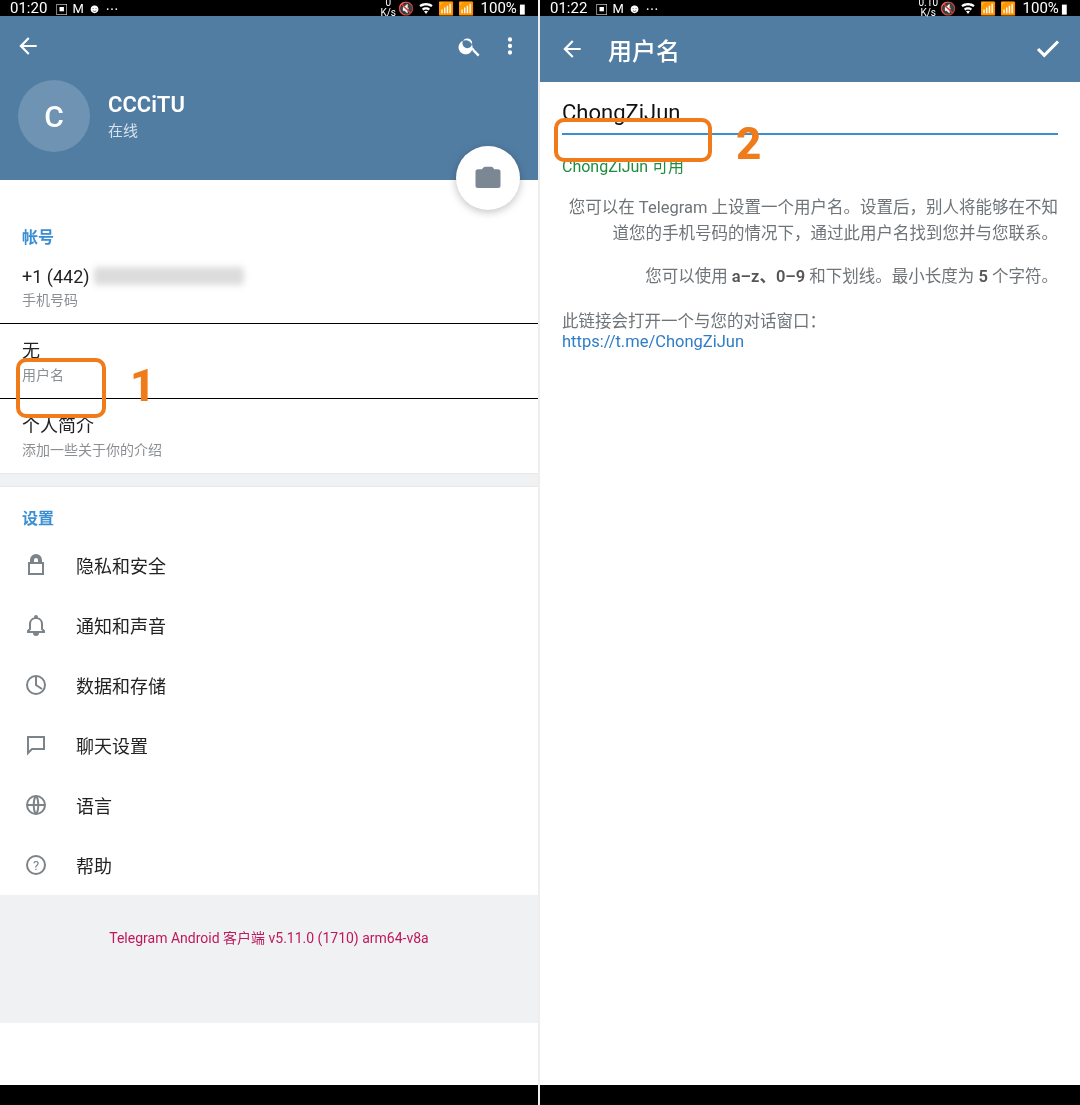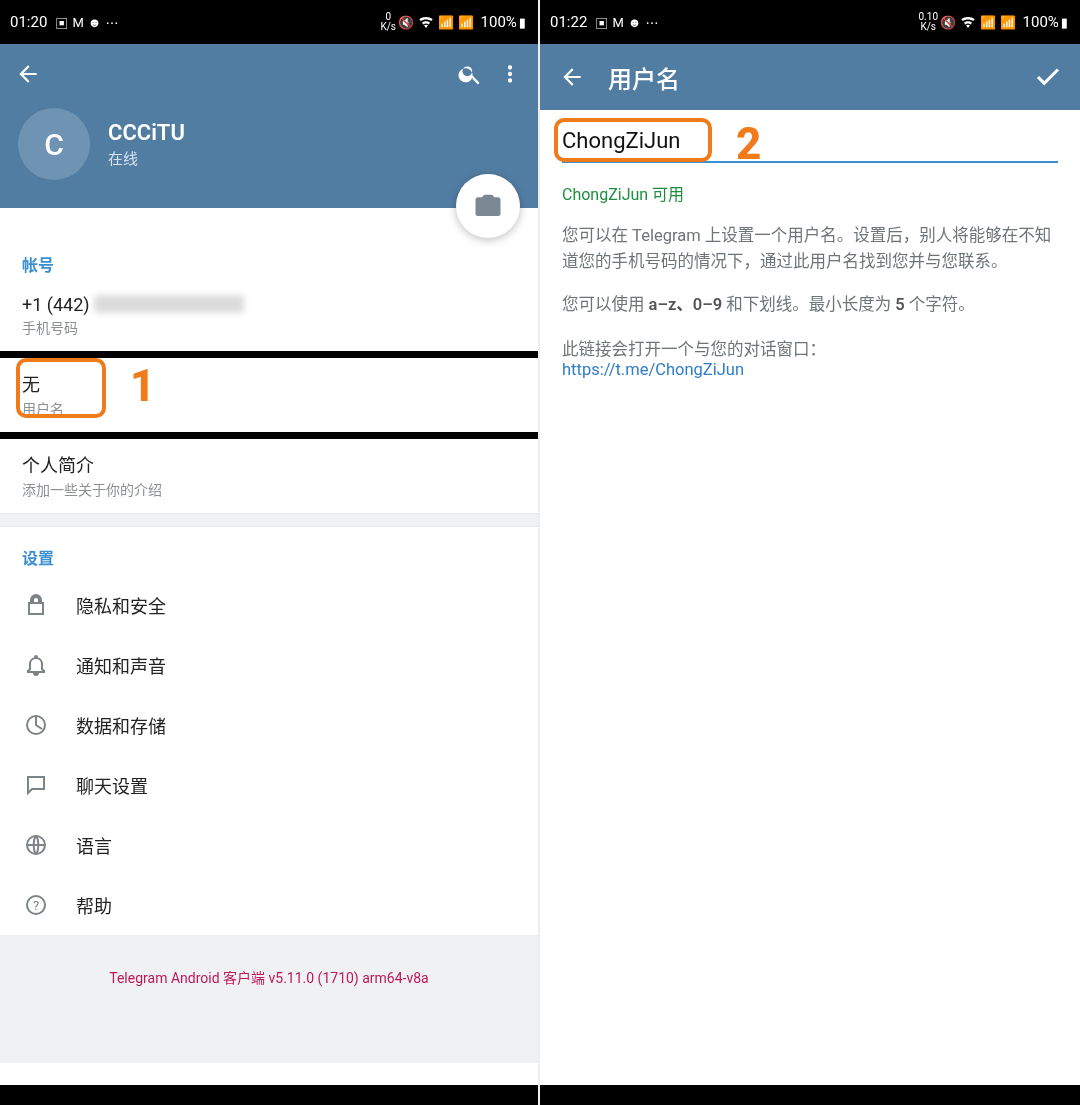--- a/index.html
+++ b/index.html
@@ -9,21 +9,21 @@
     display: flex;
     font-family: -apple-system, "Segoe UI", Roboto, "Noto Sans CJK SC", "Microsoft YaHei", sans-serif;
     background: #fff;
     position: relative;
   }
   .phone { width: 540px; height: 1105px; position: relative; background:#fff; overflow:hidden; }
   .phone.left  { border-right: 2px solid #eee; }
 
   
   .status-bar {
-    height: 44px;
+    height: 16px;
     background: #000;
     color: #fff;
     display: flex;
     align-items: center;
     padding: 0 10px;
     font-size: 15px;
   }
   .status-bar .time { margin-right: 6px; }
   .status-bar .sicn { margin: 0 2px; font-size: 13px; }
   .status-bar .spacer { flex: 1; }
@@ -65,21 +65,21 @@
     right: 18px; bottom: -30px;
     width: 64px; height: 64px; border-radius: 50%;
     background:#fff; box-shadow: 0 2px 8px rgba(0,0,0,.25);
     display:flex; align-items:center; justify-content:center;
     color:#7b8893;
   }
 
   
   .section { background:#fff; }
   .sec-title { color:#3a8fd3; font-size: 16px; font-weight:600; padding: 18px 22px 6px 22px; }
-  .row { padding: 12px 22px 14px 22px; border-bottom: 7px solid #000000; position:relative; }
+  .row { padding: 12px 22px 14px 22px; border-bottom: 1px solid #000000; position:relative; }
   .row:last-child { border-bottom:none; }
   .row .val { font-size: 18px; color:#222; }
   .row .sub { font-size: 14px; color:#8b8f93; margin-top:2px; }
   .gap { height: 14px; background:#f0f1f2; border-top:1px solid #e6e8ea; border-bottom:1px solid #e6e8ea; }
 
   .blur-strip {
     display:inline-block; width:150px; height:18px;
     background: #dcdcdc;
     filter: blur(3px);
     vertical-align: middle;
@@ -116,21 +116,21 @@
 
   
   .pad-card { padding: 18px 22px 0 22px; }
   .username-field {
     border-bottom: 2px solid #3a8fd3;
     padding-bottom: 8px;
     margin-bottom: 18px;
   }
   .username-field .uname { font-size: 22px; color:#111; }
   .avail { color:#1e8e3e; font-size: 16px; margin-bottom: 18px; }
-  .para { color:#6f7478; font-size: 16.5px; line-height: 1.55; margin-bottom: 18px; }
+  .para { color:#6f7478; font-size: 16.5px; line-height: 1.55; margin-bottom: 18px; text-align: right; }
   .para b { color:#555; font-weight:600; }
   .link-line { color:#6f7478; font-size:16.5px; }
   .link-line a { color:#2d7dc7; text-decoration:none; }
 
   
   .nav-bar {
     position:absolute; left:0; right:0; bottom:0;
     height:20px; background:#000;
   }
 

